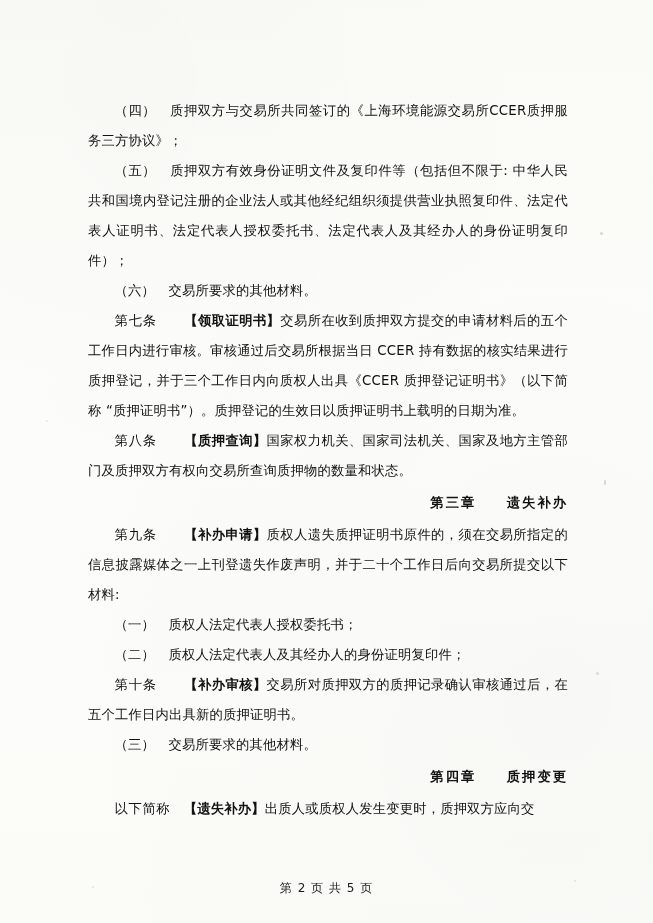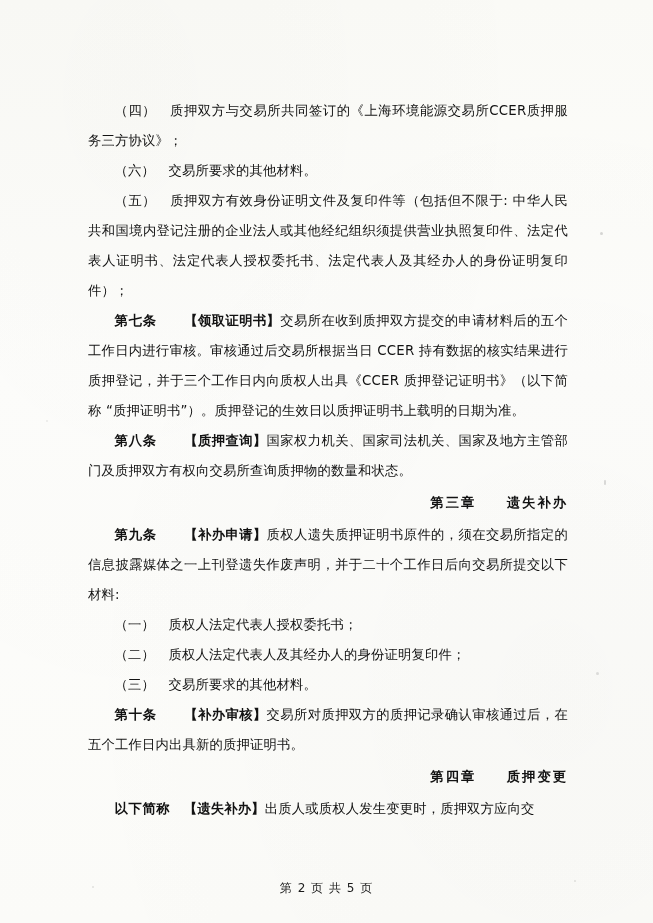--- a/index.html
+++ b/index.html
@@ -51,21 +51,21 @@
     text-indent: 2em;
   }
   .center {
     text-align: right;
     text-indent: 0;
   }
   .bold {
     font-weight: bold;
   }
   .art-head {
-    font-weight: bold;
+    font-weight: normal;
     letter-spacing: 0.6px;
     margin-top: 24px;
   }
   .chapter {
     margin-top: 2px;
     margin-bottom: 2px;
     font-weight: bold;
     letter-spacing: 2px;
   }
   .footer {
@@ -94,39 +94,39 @@
 </style>
 </head>
 <body>
 
 <div class="page">
 
   <div class="content">
 
     <p class="indent">（四）　质押双方与交易所共同签订的《上海环境能源交易所CCER质押服务三方协议》；</p>
 
+    <p class="indent">（五）　质押双方有效身份证明文件及复印件等（包括但不限于: 中华人民共和国境内登记注册的企业法人或其他经纪组织须提供营业执照复印件、法定代表人证明书、法定代表人授权委托书、法定代表人及其经办人的身份证明复印件）；</p>
+
     <p class="indent">（六）　交易所要求的其他材料。</p>
-
-    <p class="indent">（五）　质押双方有效身份证明文件及复印件等（包括但不限于: 中华人民共和国境内登记注册的企业法人或其他经纪组织须提供营业执照复印件、法定代表人证明书、法定代表人授权委托书、法定代表人及其经办人的身份证明复印件）；</p>
 
     <p class="indent"><span class="art-head">第七条</span>　　<span class="bold">【领取证明书】</span><span>交易所在收到质押双方提交的申请材料后的五个工作日内进行审核。审核通过后交易所根据当日 CCER 持有数据的核实结果进行质押登记，并于三个工作日内向质权人出具《CCER 质押登记证明书》（以下简称 “质押证明书”）。质押登记的生效日以质押证明书上载明的日期为准。</span></p>
 
     <p class="indent"><span class="art-head">第八条</span>　　<span class="bold">【质押查询】</span><span>国家权力机关、国家司法机关、国家及地方主管部门及质押双方有权向交易所查询质押物的数量和状态。</span></p>
 
     <p class="center chapter">第三章　　遗失补办</p>
 
     <p class="indent"><span class="art-head">第九条</span>　　<span class="bold">【补办申请】</span><span>质权人遗失质押证明书原件的，须在交易所指定的信息披露媒体之一上刊登遗失作废声明，并于二十个工作日后向交易所提交以下材料:</span></p>
 
     <p class="indent">（一）　质权人法定代表人授权委托书；</p>
 
     <p class="indent">（二）　质权人法定代表人及其经办人的身份证明复印件；</p>
 
+    <p class="indent"><span class="art-head">第十条</span>　　<span class="bold">【补办审核】</span><span>交易所对质押双方的质押记录确认审核通过后，在五个工作日内出具新的质押证明书。</span></p>
+
     <p class="indent">（三）　交易所要求的其他材料。</p>
-
-    <p class="indent"><span class="art-head">第十条</span>　　<span class="bold">【补办审核】</span><span>交易所对质押双方的质押记录确认审核通过后，在五个工作日内出具新的质押证明书。</span></p>
 
     <p class="center chapter">第四章　　质押变更</p>
 
     <p class="indent"><span class="art-head">以下简称</span>　<span class="bold">【遗失补办】</span><span>出质人或质权人发生变更时，质押双方应向交</span></p>
 
   </div>
 
   <div class="footer">第 2 页 共 5 页</div>
 
   <div class="speck s1"></div>

